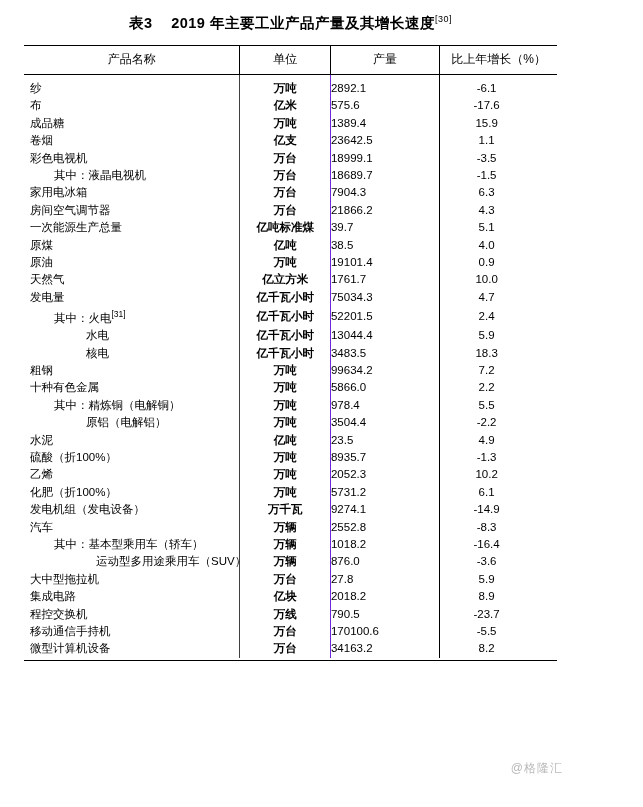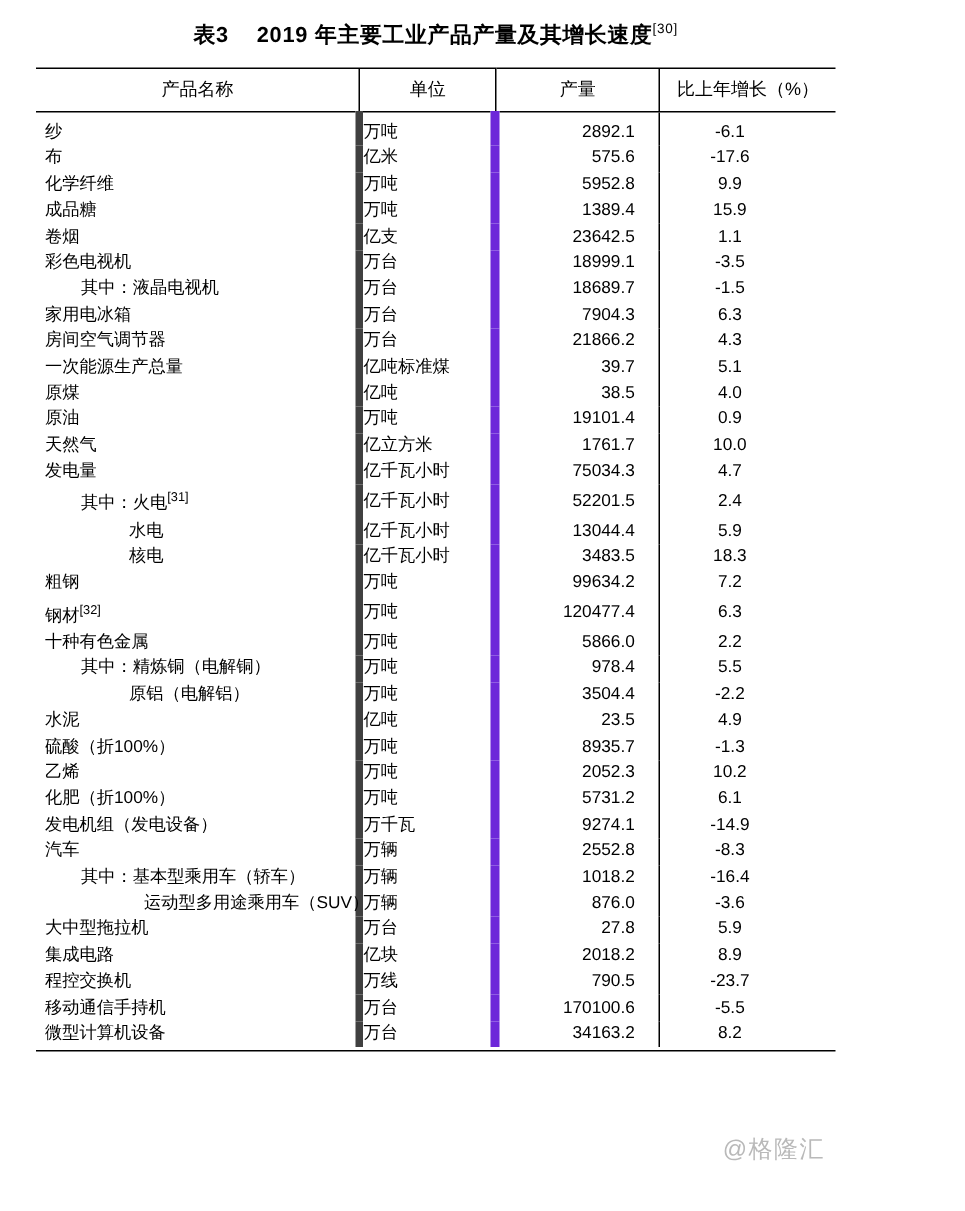--- a/index.html
+++ b/index.html
@@ -62,50 +62,50 @@
     padding: 1.1px 0;
     line-height: 15.2px;
     vertical-align: middle;
   }
   table.data tbody td.name {
     text-align: left;
     padding-left: 6px;
     white-space: nowrap;
   }
   table.data tbody td.unit {
-    text-align: left;
-    border-left: 5px solid #404040;
+    text-align: center;
+    border-left: 1px solid #404040;
+    font-weight: bold;
   }
   table.data tbody td.val {
-    text-align: right;
     padding-right: 16px;
-    border-left: 6px solid #6d28d9;
+    border-left: 1px solid #6d28d9;
   }
   table.data tbody td.growth {
     text-align: center;
     padding-right: 24px;
     border-left: 1px solid #000;
   }
   table.data tbody tr.first td { padding-top: 6px; }
   .indent1 { padding-left: 30px !important; }
   .indent2 { padding-left: 62px !important; }
   .indent3 { padding-left: 72px !important; }
   .sup-small {
     font-size: 8.5px;
     vertical-align: super;
   }
   .bottom-rule {
     border-top: 1px solid #000;
     margin-top: 2px;
   }
   .watermark {
     position: absolute;
-    right: 31px;
+    right: 18px;
     bottom: 30px;
-    font-size: 16px;
+    font-size: 12px;
     color: #b9b9b9;
     letter-spacing: 1px;
   }
 </style>
 </head>
 <body>
 
 <div class="page">
 
   <div class="title">
@@ -135,26 +135,20 @@
           <td class="val">2892.1</td>
           <td class="growth">-6.1</td>
         </tr>
         <tr>
           <td class="name">布</td>
           <td class="unit">亿米</td>
           <td class="val">575.6</td>
           <td class="growth">-17.6</td>
         </tr>
         <tr>
-          <td class="name">化学纤维</td>
-          <td class="unit">万吨</td>
-          <td class="val">5952.8</td>
-          <td class="growth">9.9</td>
-        </tr>
-        <tr>
           <td class="name">成品糖</td>
           <td class="unit">万吨</td>
           <td class="val">1389.4</td>
           <td class="growth">15.9</td>
         </tr>
         <tr>
           <td class="name">卷烟</td>
           <td class="unit">亿支</td>
           <td class="val">23642.5</td>
           <td class="growth">1.1</td>
@@ -231,26 +225,20 @@
           <td class="val">3483.5</td>
           <td class="growth">18.3</td>
         </tr>
         <tr>
           <td class="name">粗钢</td>
           <td class="unit">万吨</td>
           <td class="val">99634.2</td>
           <td class="growth">7.2</td>
         </tr>
         <tr>
-          <td class="name"><span>钢材</span><span class="sup-small">[32]</span></td>
-          <td class="unit">万吨</td>
-          <td class="val">120477.4</td>
-          <td class="growth">6.3</td>
-        </tr>
-        <tr>
           <td class="name">十种有色金属</td>
           <td class="unit">万吨</td>
           <td class="val">5866.0</td>
           <td class="growth">2.2</td>
         </tr>
         <tr>
           <td class="name indent1">其中：精炼铜（电解铜）</td>
           <td class="unit">万吨</td>
           <td class="val">978.4</td>
           <td class="growth">5.5</td>

